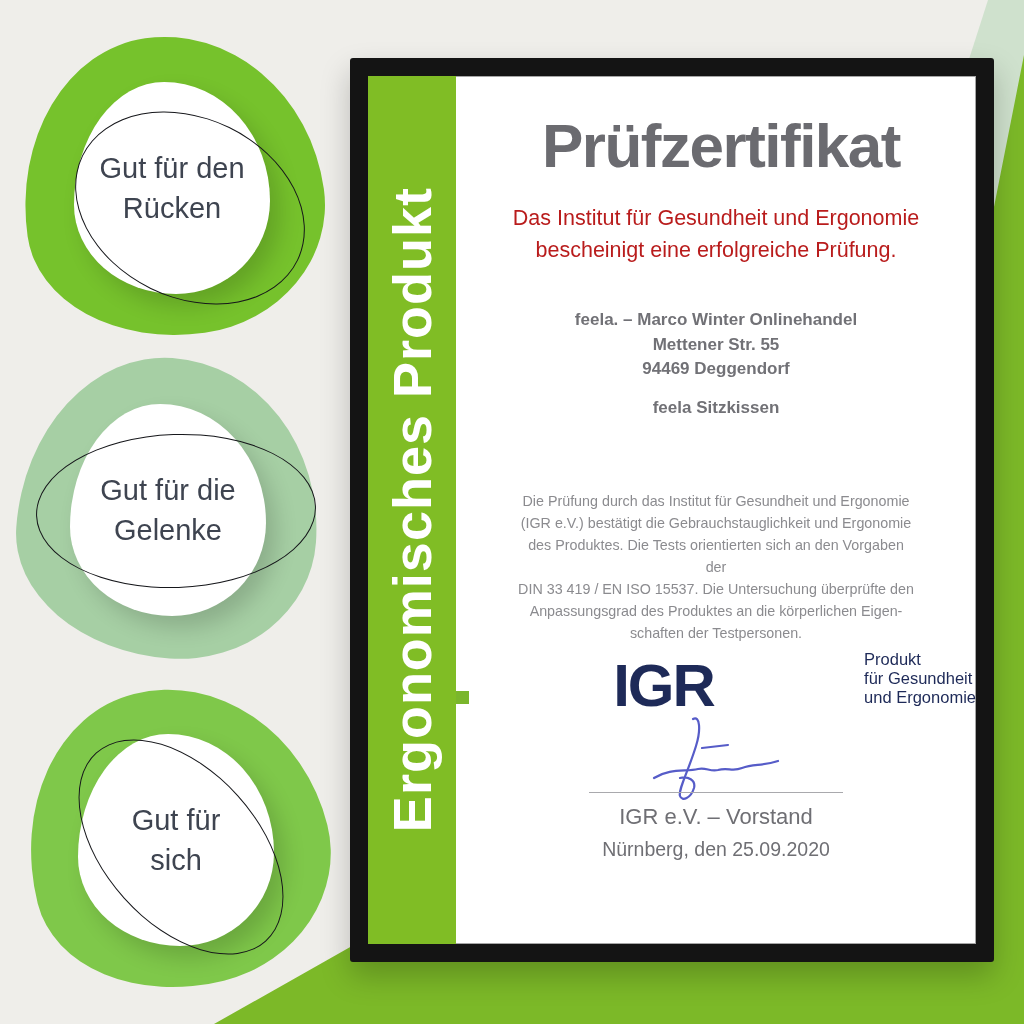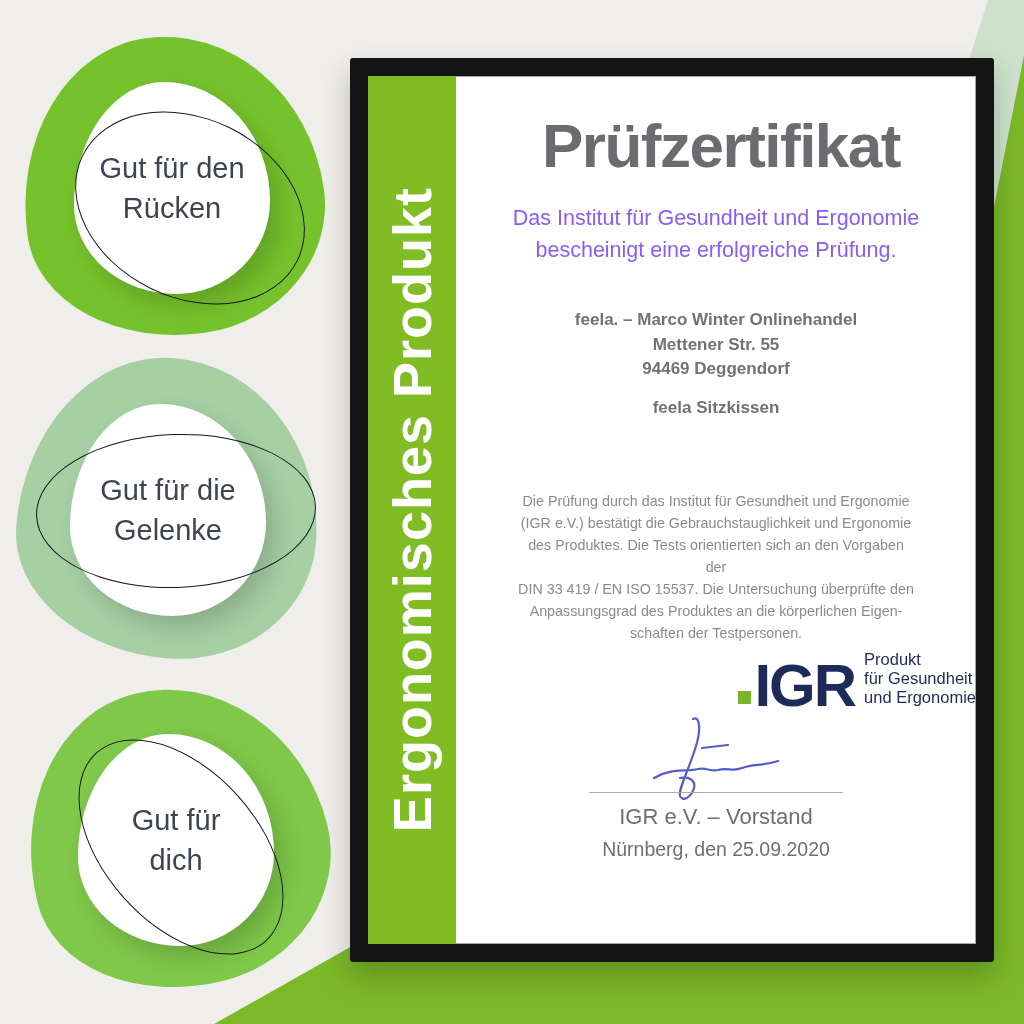--- a/index.html
+++ b/index.html
@@ -58,29 +58,29 @@
   .band-text{
     writing-mode:vertical-rl;transform:rotate(180deg);
     color:#ffffff;font-size:54px;font-weight:700;letter-spacing:1px;
     white-space:nowrap;
   }
   .cert{
     position:absolute;left:88px;top:0;right:0;bottom:0;text-align:center;
   }
   .cert > div{position:absolute;left:0;right:0;}
   .cert-title{top:34px;font-size:62px;font-weight:700;color:#6b6b70;letter-spacing:-1.5px;padding-left:10px;}
-  .cert-subtitle{top:126px;font-size:21.5px;line-height:1.5;color:#8b5cf6;white-space:pre-line;}
+  .cert-subtitle{top:126px;font-size:21.5px;line-height:1.5;color:#b91c1c;white-space:pre-line;}
   .cert-recipient{top:232px;font-size:17px;font-weight:700;color:#717176;line-height:1.45;}
   .cert-product{top:322px;font-size:17px;font-weight:700;color:#717176;}
   .cert-body{
     top:414px;font-size:14.3px;line-height:1.54;color:#8b8b8f;
     white-space:pre-line;left:60px !important;right:60px !important;
   }
   .cert-logo{
-    top:574px;display:flex;flex-direction:row;align-items:flex-end;justify-content:flex-end;
+    top:574px;display:flex;flex-direction:row;align-items:flex-end;justify-content:space-between;
   }
   .logo-dot{width:13px;height:13px;background:#7ab62c;margin:0 3px 5px 0;display:inline-block;}
   .logo-igr{
     font-size:60px;font-weight:700;color:#1e2a58;line-height:0.78;
     letter-spacing:-2px;display:inline-block;
   }
   .logo-institute{
     margin-left:9px;text-align:left;font-size:16.5px;line-height:1.14;
     color:#1e2a58;white-space:pre-line;padding-bottom:3px;
   }
@@ -113,21 +113,21 @@
       <span class="badge-label">Gut für die
 Gelenke</span>
     </div>
     <div class="badge-ellipse"></div>
   </div>
 
   <div class="badge badge3">
     <div class="badge-green"></div>
     <div class="badge-white">
       <span class="badge-label">Gut für
-dich</span>
+sich</span>
     </div>
     <div class="badge-ellipse"></div>
   </div>
 
   <div class="frame">
 
     <div class="band">
       <div class="band-text">Ergonomisches Produkt</div>
     </div>
 

